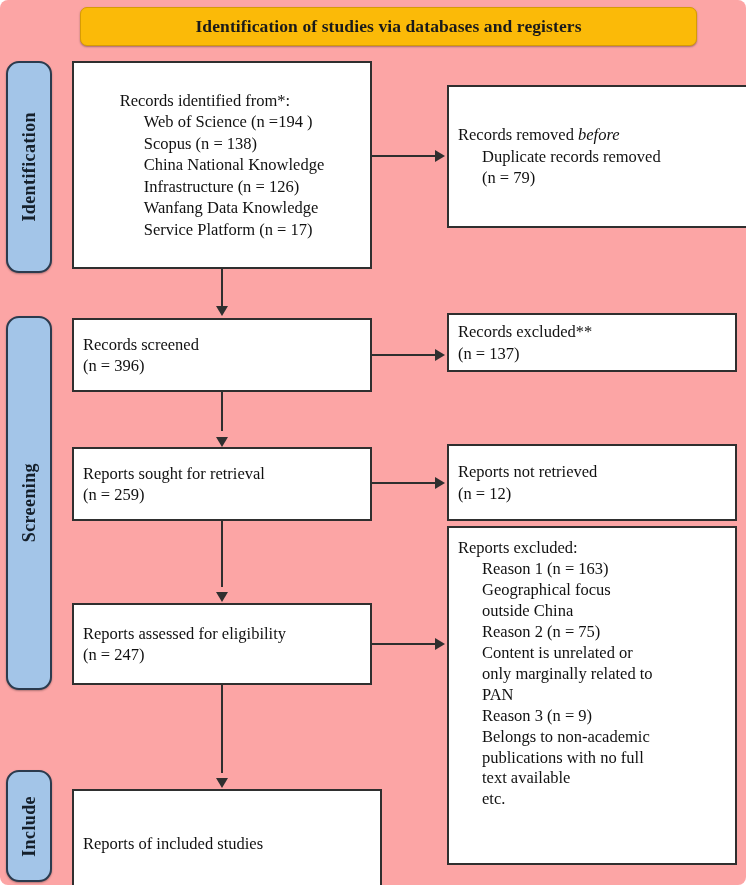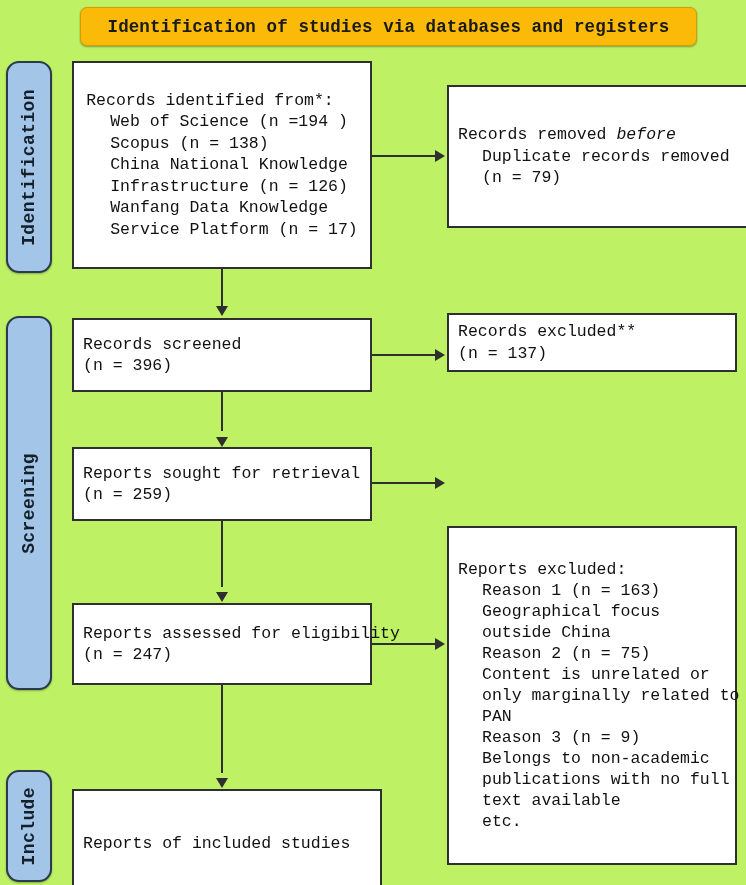--- a/index.html
+++ b/index.html
@@ -5,24 +5,25 @@
 <style>
   html, body {
     margin: 0;
     padding: 0;
     background: #ffffff;
   }
   #page {
     position: relative;
     width: 746px;
     height: 885px;
-    background: #bef264;
-    font-family: Liberation Mono, monospace;
+    background: #fca5a5;
+    font-family: Liberation Serif, serif;
     color: #111111;
     overflow: hidden;
+    border-radius: 8px;
   }
 
   
   .banner {
     position: absolute;
     left: 80px;
     top: 7px;
     width: 615px;
     height: 37px;
     background: #FBBA08;
@@ -88,21 +89,21 @@
   #box-removed           { left: 447px; top: 85px;  width: 322px; height: 143px; }
   #box-screened          { left: 72px;  top: 318px; width: 300px; height: 74px;  }
   #box-excluded          { left: 447px; top: 313px; width: 290px; height: 59px;  }
   #box-sought            { left: 72px;  top: 447px; width: 300px; height: 74px;  }
   #box-not-retrieved     { left: 447px; top: 444px; width: 290px; height: 77px;  }
   #box-assessed          { left: 72px;  top: 603px; width: 300px; height: 82px;  }
   #box-reports-excluded  { left: 447px; top: 526px; width: 290px; height: 339px; }
   #box-included          { left: 72px;  top: 789px; width: 310px; height: 109px;  }
 
   #box-reports-excluded .box-body { line-height: 1.27; font-size: 16.5px; }
-  #box-reports-excluded { justify-content: center; padding-top: 2px; }
+  #box-reports-excluded { justify-content: flex-start; padding-top: 10px; }
 
   
   .vline {
     position: absolute;
     width: 2px;
     background: #2f2f2f;
   }
   .hline {
     position: absolute;
     height: 2px;
@@ -201,20 +202,26 @@
     </div>
   </div>
 
   <div class="box" id="box-sought">
     <div class="box-body">
       <div class="box-line">Reports sought for retrieval</div>
       <div class="box-line">(n = 259)</div>
     </div>
   </div>
 
+  <div class="box" id="box-not-retrieved">
+    <div class="box-body">
+      <div class="box-line">Reports not retrieved</div>
+      <div class="box-line">(n = 12)</div>
+    </div>
+  </div>
 
   <div class="box" id="box-assessed">
     <div class="box-body">
       <div class="box-line">Reports assessed for eligibility</div>
       <div class="box-line">(n = 247)</div>
     </div>
   </div>
 
   <div class="box" id="box-reports-excluded">
     <div class="box-body">

